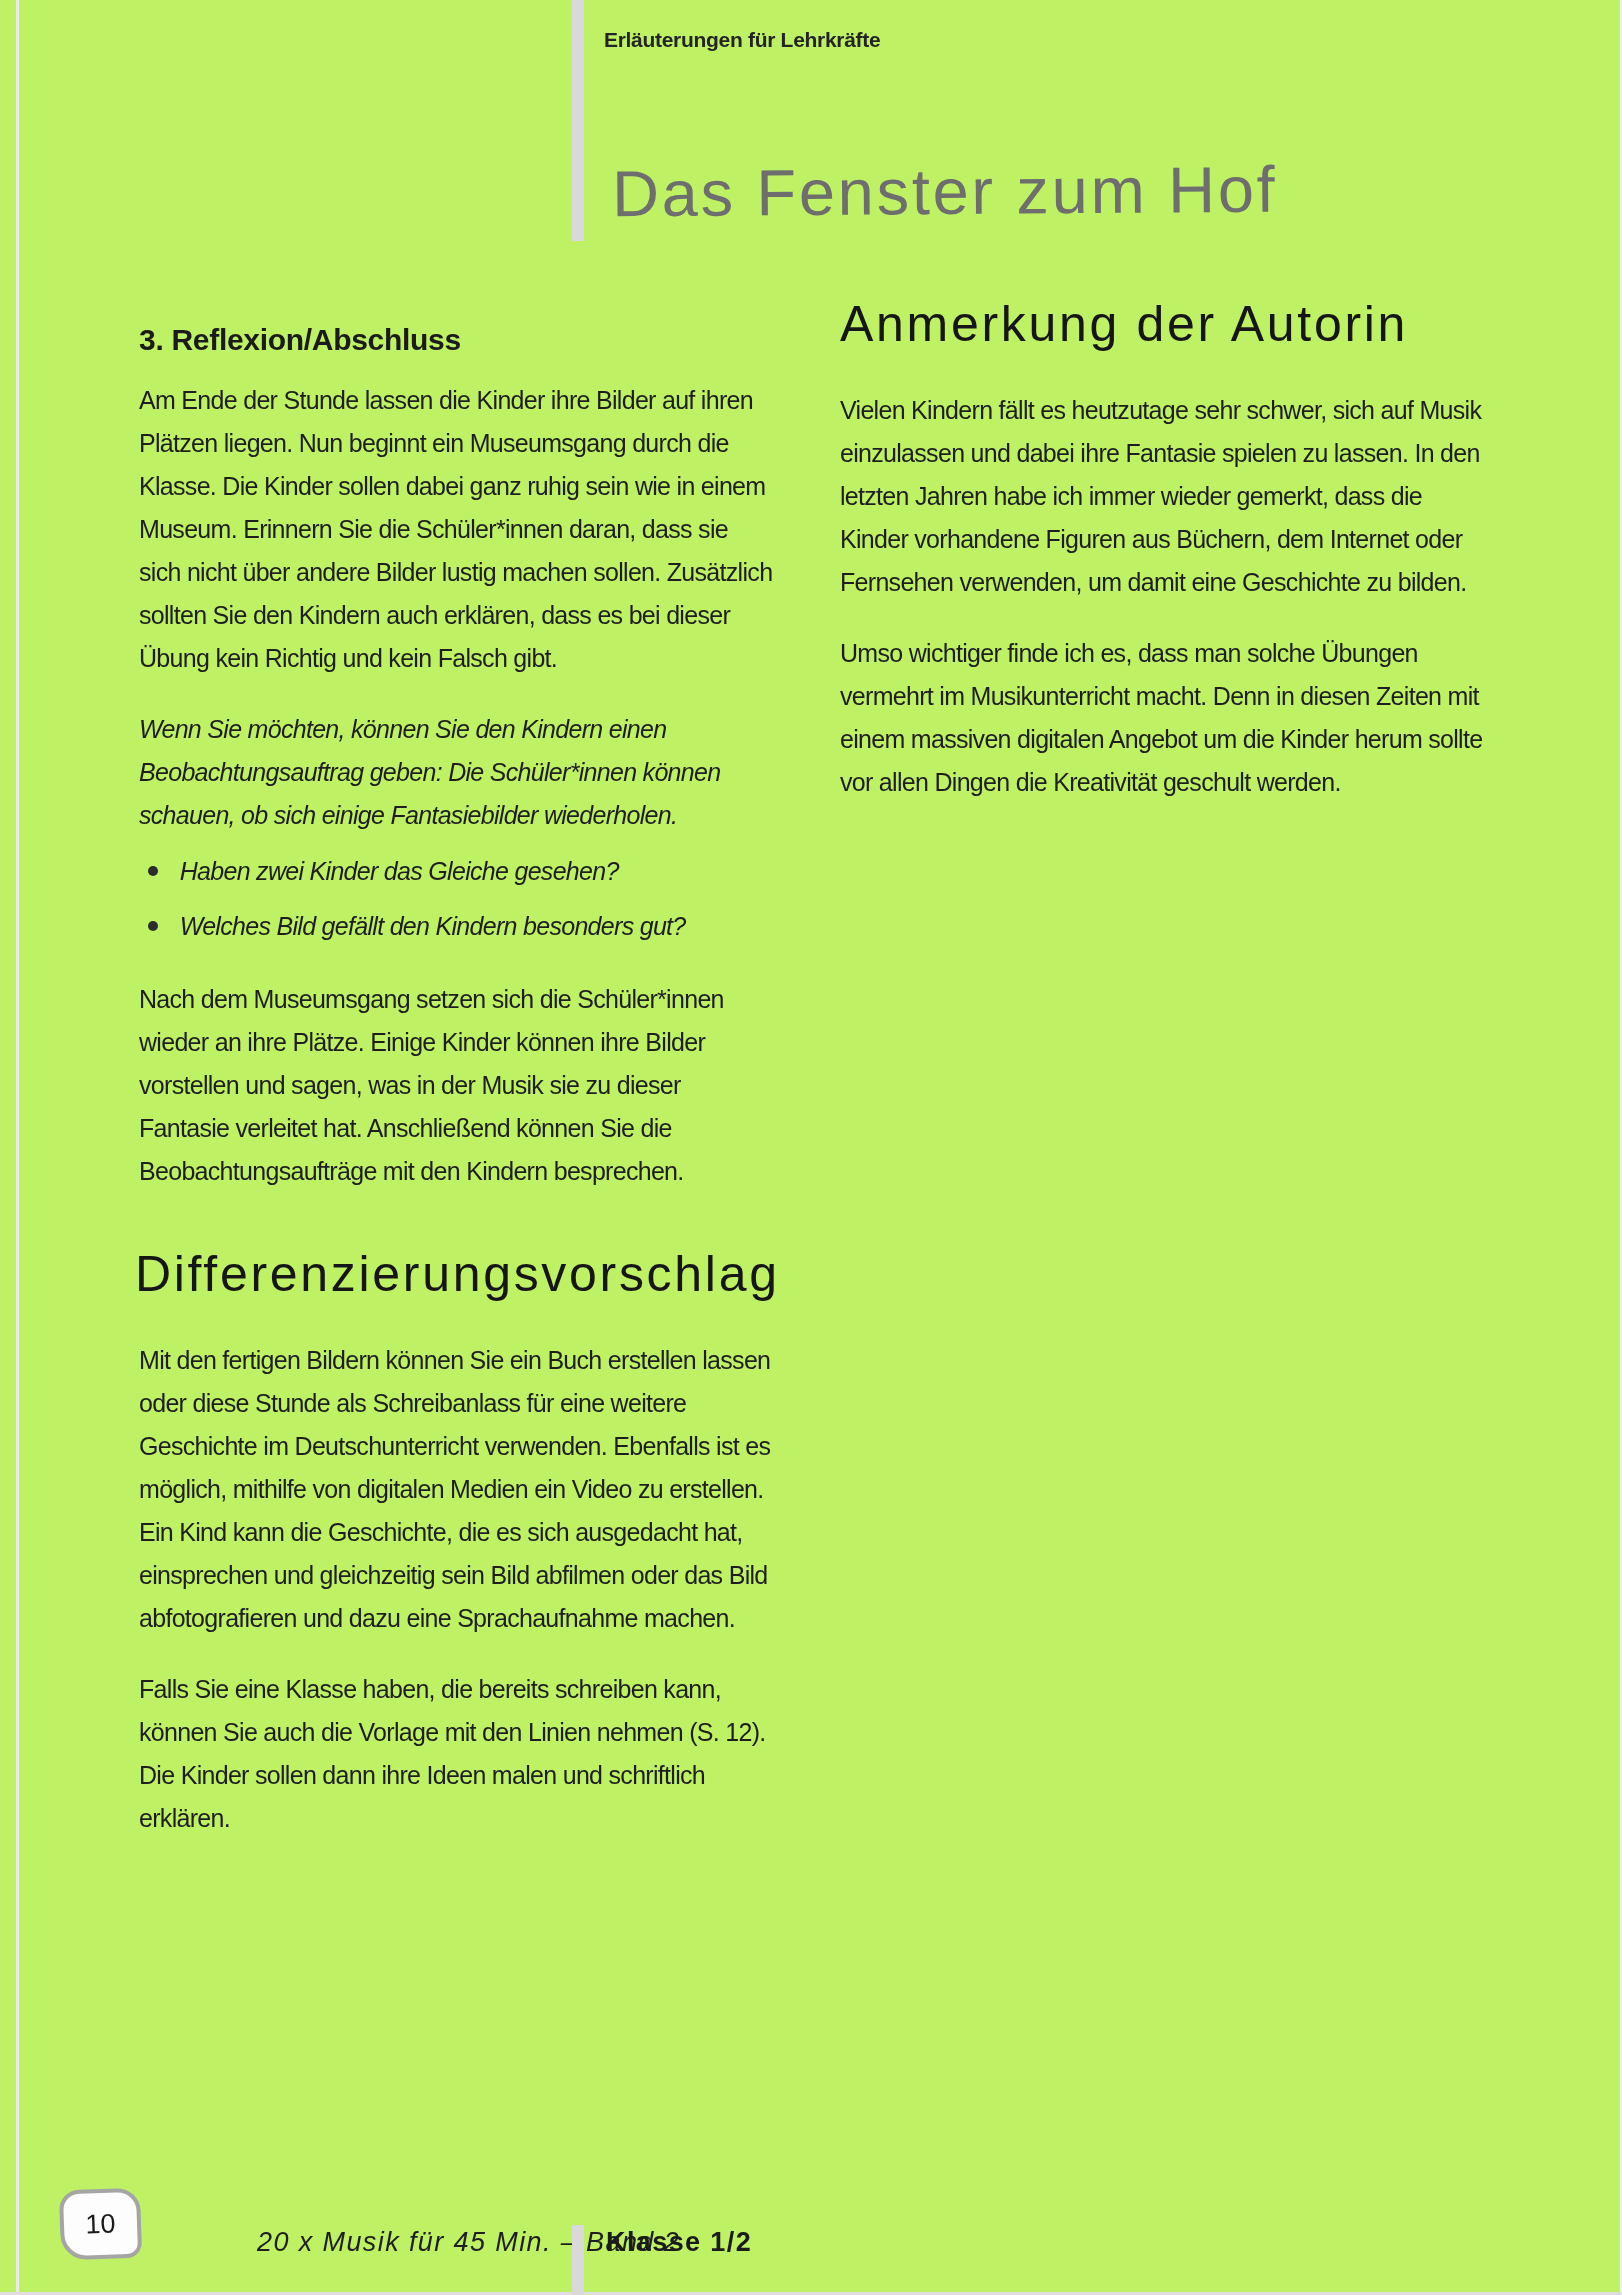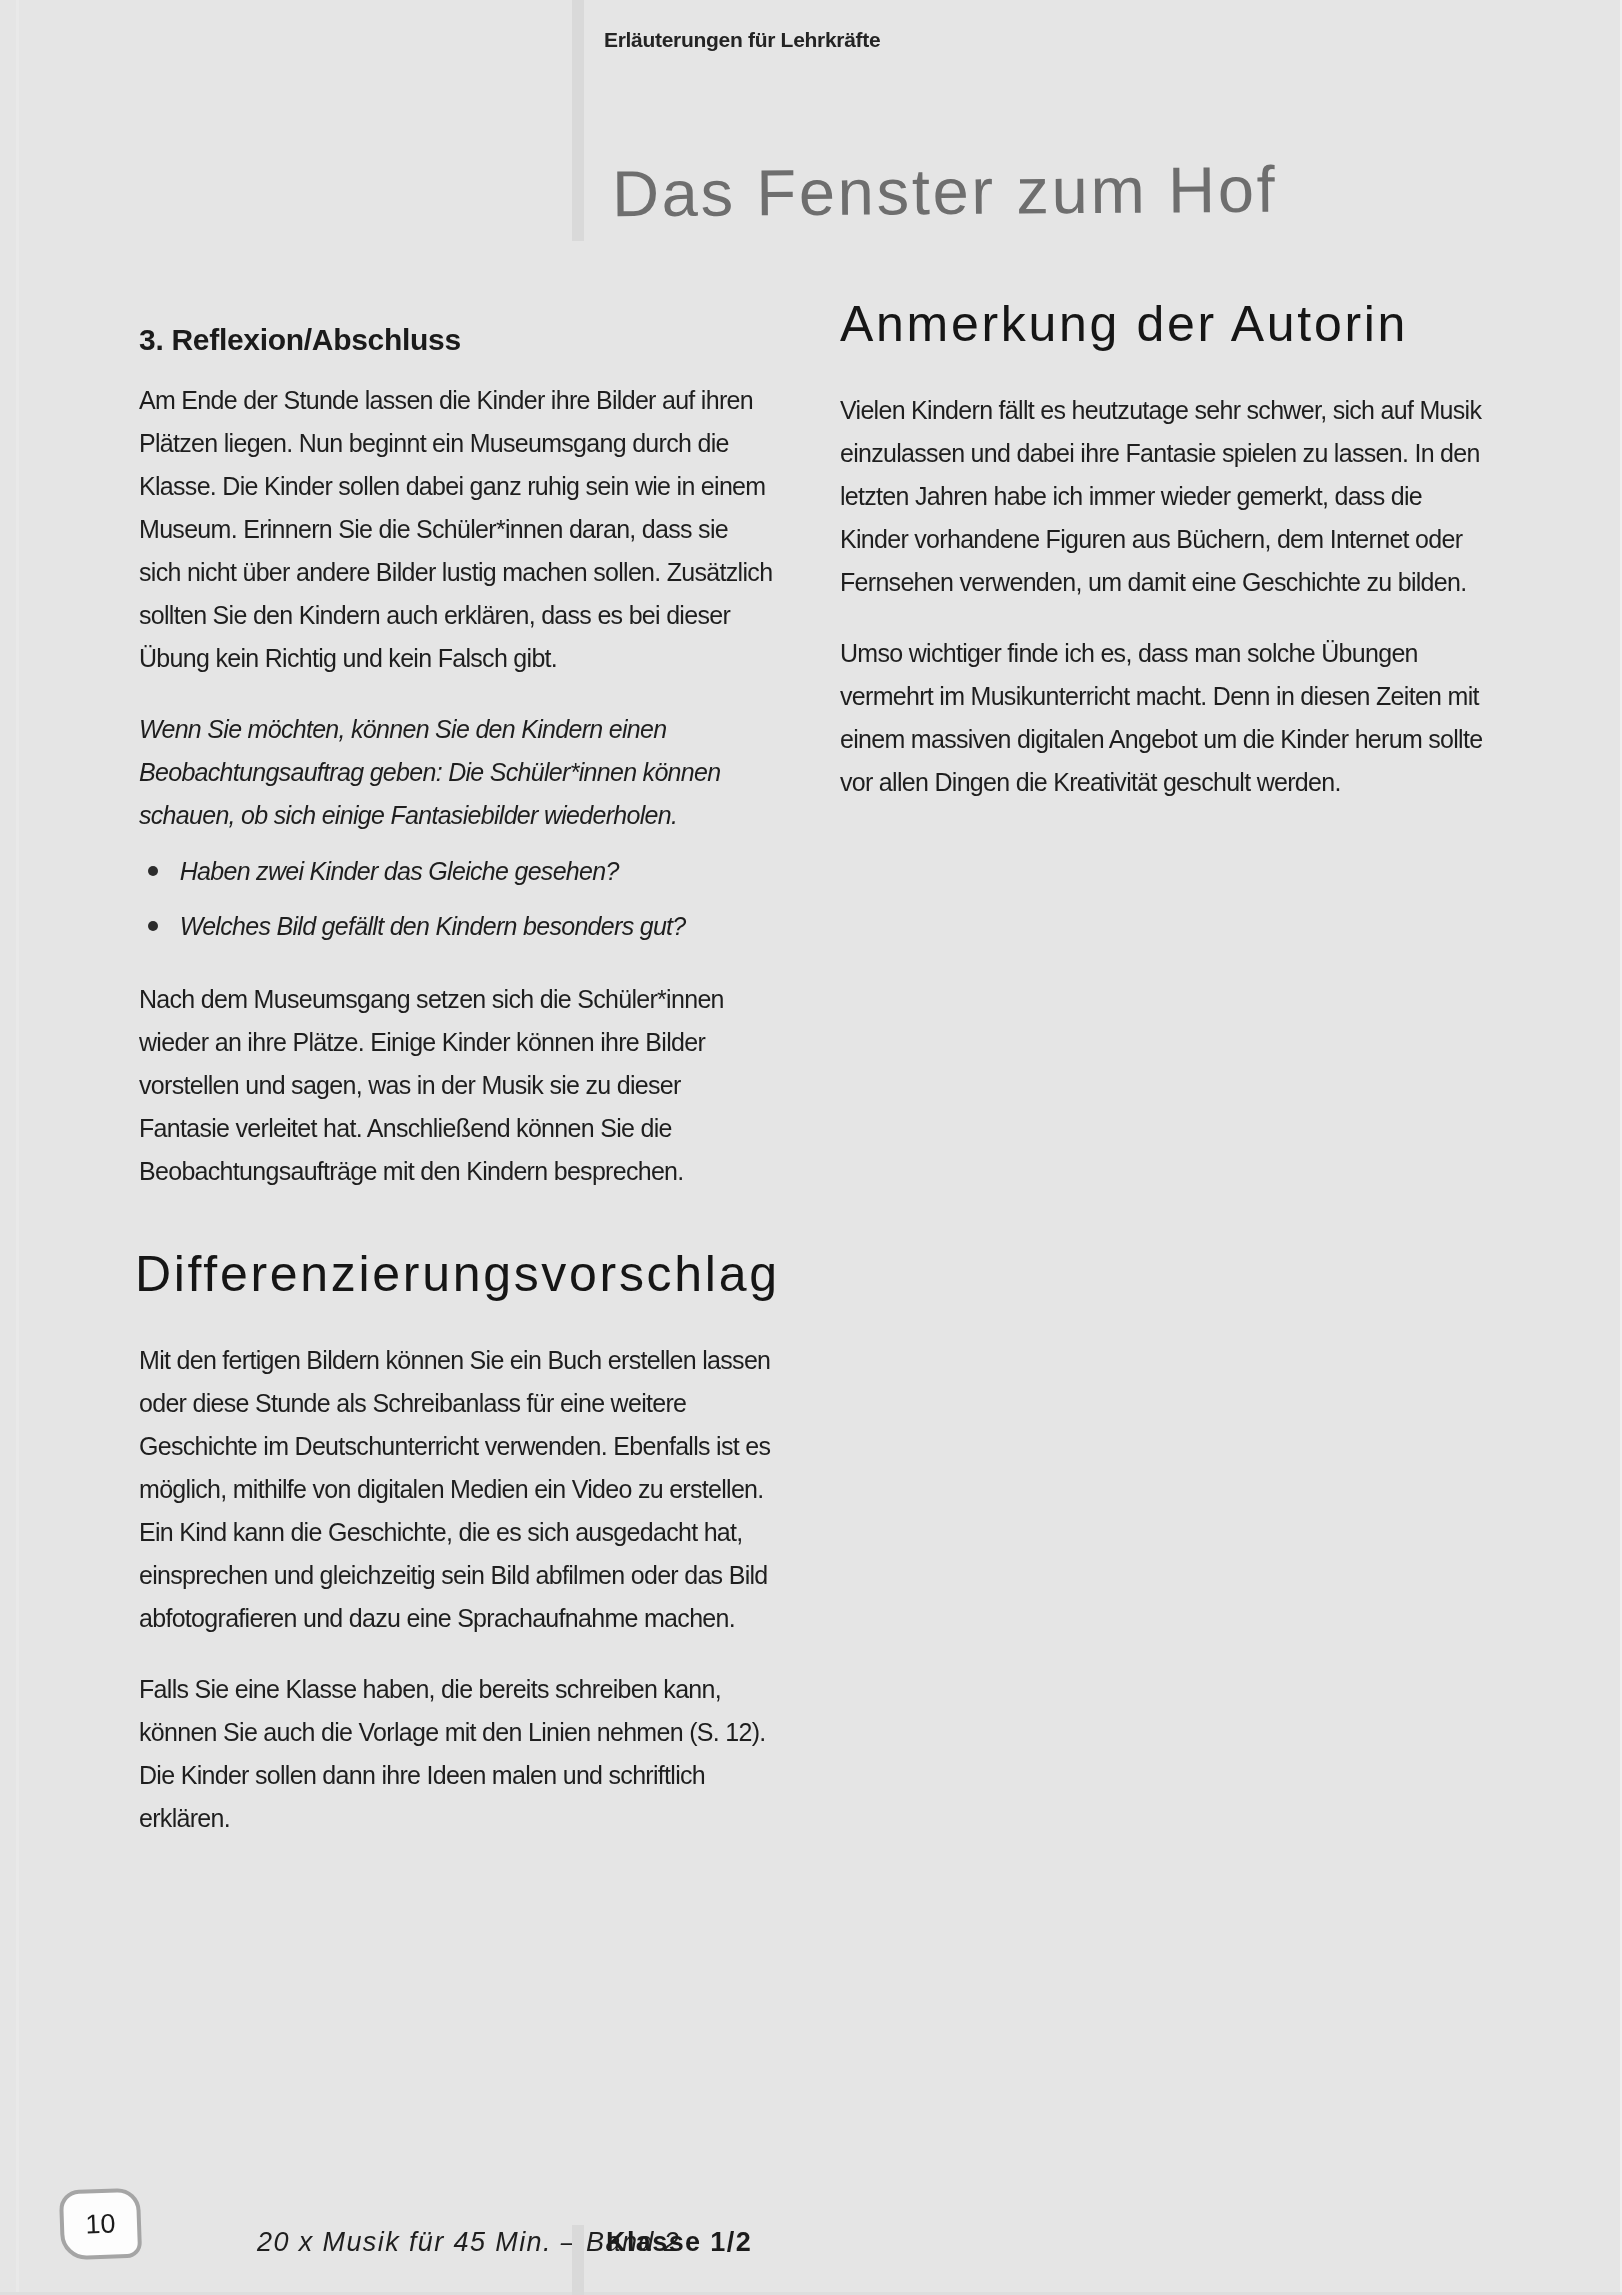--- a/index.html
+++ b/index.html
@@ -3,21 +3,21 @@
 <meta charset="utf-8">
 <style>
   * { margin: 0; padding: 0; box-sizing: border-box; }
   html, body { background: #ffffff; }
   body { font-family: "Liberation Sans", "DejaVu Sans", sans-serif; }
 
   .page {
     position: relative;
     width: 1623px;
     height: 2295px;
-    background: #e5e5e5;
+    background: #bef264;
     overflow: hidden;
     color: #1d1d1d;
   }
 
   
   .edge-left   { position: absolute; left: 16px; top: 0; width: 2.7px; height: 100%; background: #e9e9e9; }
   .edge-right  { position: absolute; right: 1.4px; top: 0; width: 2px; height: 100%; background: #efefef; }
   .edge-bottom { position: absolute; left: 0; bottom: 0; width: 100%; height: 2.7px; background: #dedede; }
 
   

